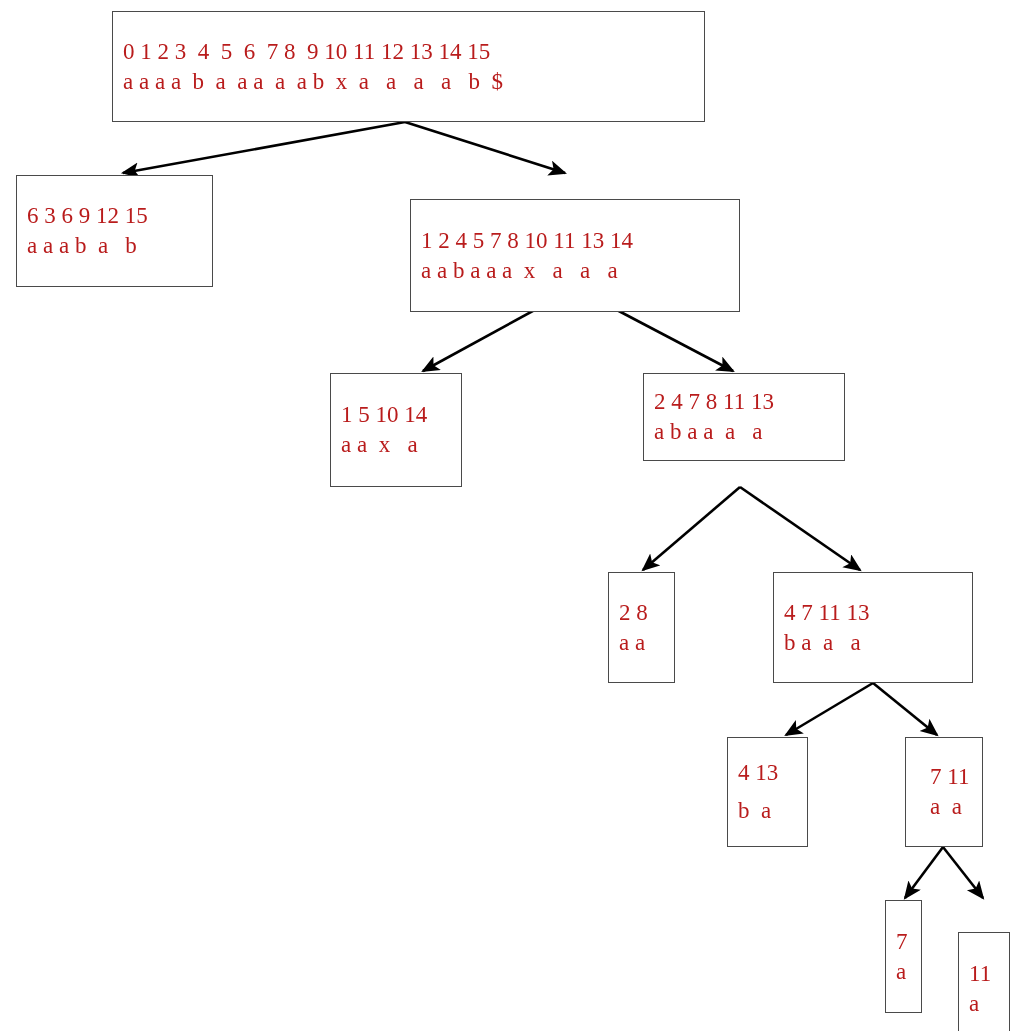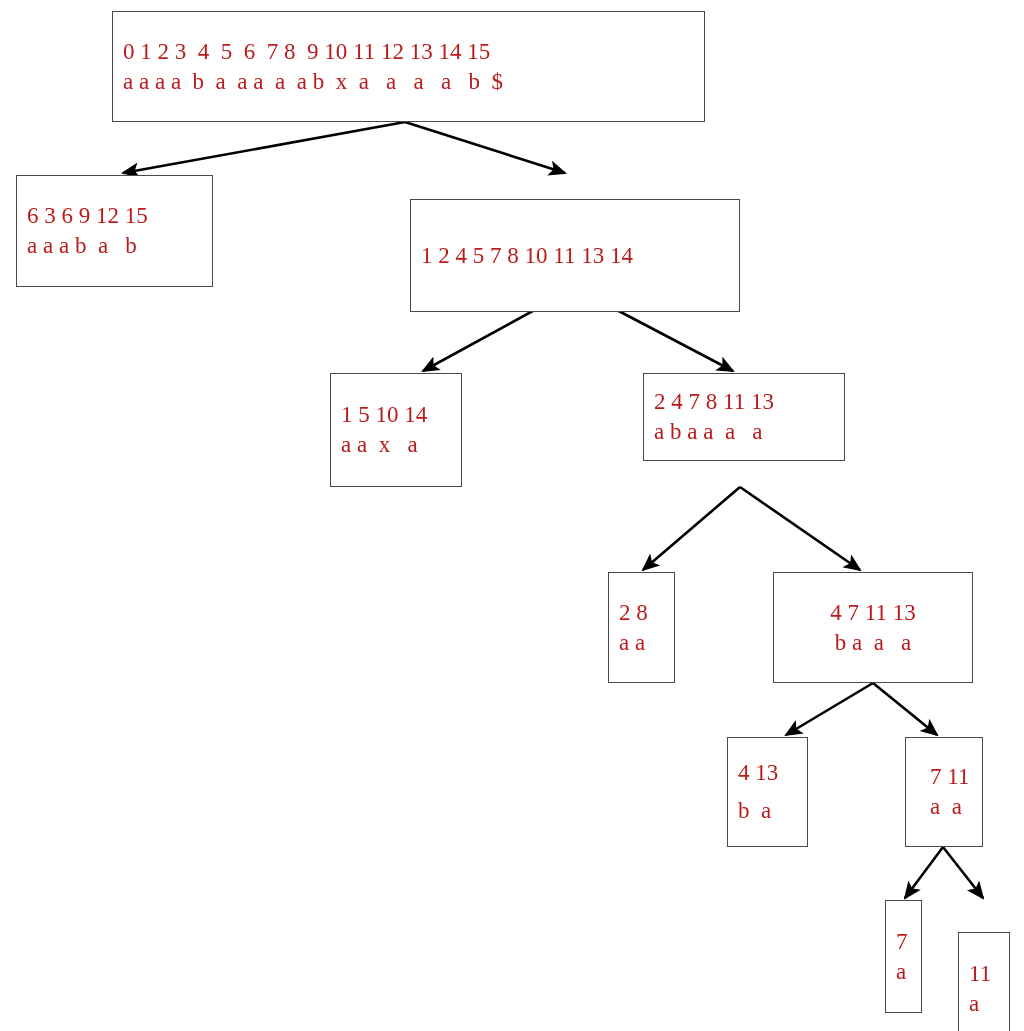--- a/index.html
+++ b/index.html
@@ -71,34 +71,35 @@
       <div class="node" style="left: 112px; top: 11px; width: 593px; height: 111px; border-color: rgb(74, 74, 74);">
         <div class="node-line line-idx">0 1 2 3  4  5  6  7 8  9 10 11 12 13 14 15</div>
         <div class="node-line line-chr">a a a a  b  a  a a  a  a b  x  a   a   a   a   b  $</div>
       </div>
       <div class="node" style="left: 16px; top: 175px; width: 197px; height: 112px; border-color: rgb(74, 74, 74);">
         <div class="node-line line-idx">6 3 6 9 12 15</div>
         <div class="node-line line-chr">a a a b  a   b</div>
       </div>
       <div class="node" style="left: 410px; top: 175px; width: 330px; height: 113px; border-color: rgb(74, 74, 74); margin-top: 24px;">
         <div class="node-line line-idx">1 2 4 5 7 8 10 11 13 14</div>
+        <div class="node-line line-chr">a a b a a a  x   a   a   a</div>
       </div>
       <div class="node" style="left: 330px; top: 373px; width: 132px; height: 114px; border-color: rgb(74, 74, 74);">
         <div class="node-line line-idx">1 5 10 14</div>
         <div class="node-line line-chr">a a  x   a</div>
       </div>
       <div class="node" style="left: 643px; top: 373px; width: 202px; height: 88px; border-color: rgb(74, 74, 74);">
         <div class="node-line line-idx">2 4 7 8 11 13</div>
         <div class="node-line line-chr">a b a a  a   a</div>
       </div>
       <div class="node" style="left: 608px; top: 572px; width: 67px; height: 111px; border-color: rgb(74, 74, 74);">
         <div class="node-line line-idx">2 8</div>
         <div class="node-line line-chr">a a</div>
       </div>
-      <div class="node" style="left: 773px; top: 572px; width: 200px; height: 111px; border-color: rgb(74, 74, 74); align-items: center;">
+      <div class="node" style="left: 773px; top: 572px; width: 200px; height: 111px; border-color: rgb(74, 74, 74);">
         <div class="node-line line-idx">4 7 11 13</div>
         <div class="node-line line-chr">b a  a   a</div>
       </div>
       <div class="node" style="left: 727px; top: 737px; width: 81px; height: 110px; border-color: rgb(74, 74, 74); gap: 8px;">
         <div class="node-line line-idx">4 13</div>
         <div class="node-line line-chr">b  a</div>
       </div>
       <div class="node" style="left: 905px; top: 737px; width: 78px; height: 110px; border-color: rgb(74, 74, 74); padding-left: 24px;">
         <div class="node-line line-idx">7 11</div>
         <div class="node-line line-chr">a  a</div>

